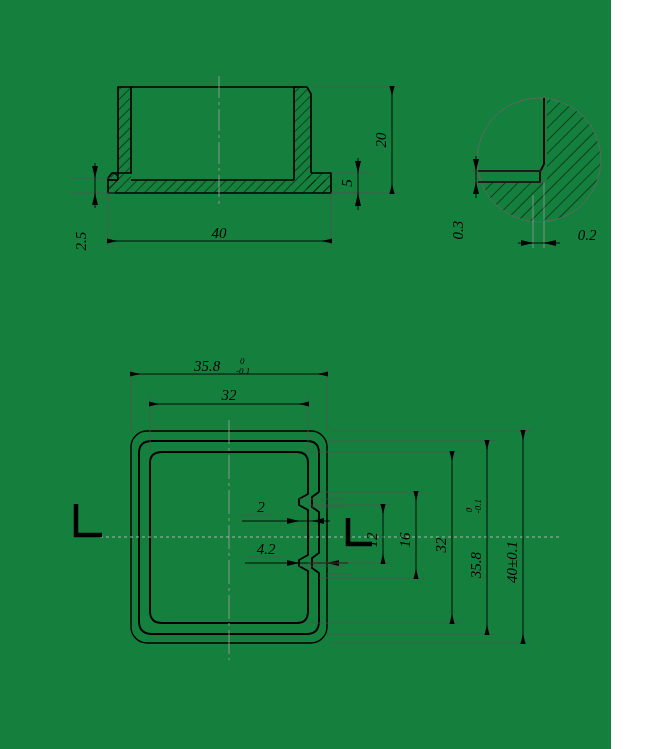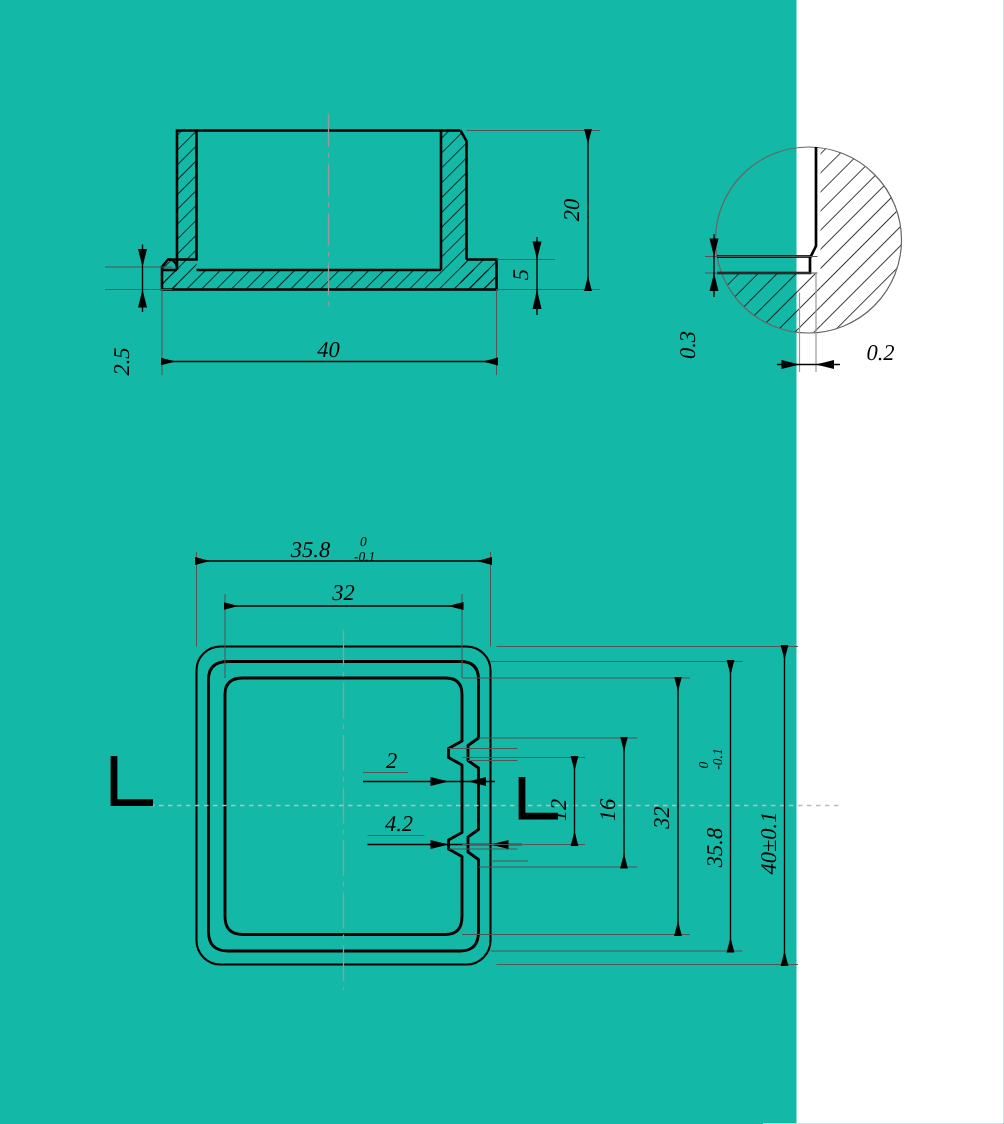--- a/index.html
+++ b/index.html
@@ -10,23 +10,23 @@
   }
   body {
     width: 669px;
     height: 749px;
     font-family: "Liberation Serif", serif;
     overflow: hidden;
     position: relative;
   }
   #sheet {
     position: relative;
-    width: 531px;
+    width: 611px;
     height: 749px;
-    background: #14b8a6;
+    background: #15803d;
   }
   svg.drawing {
     position: absolute;
     left: 0;
     top: 0;
     width: 669px;
     height: 749px;
     display: block;
   }
   .dim-text {

